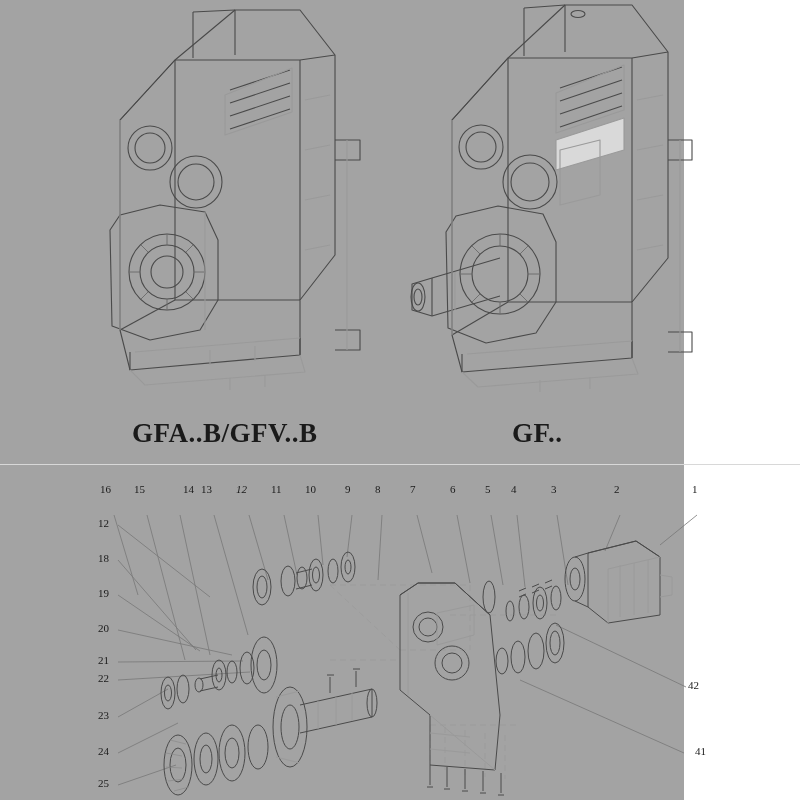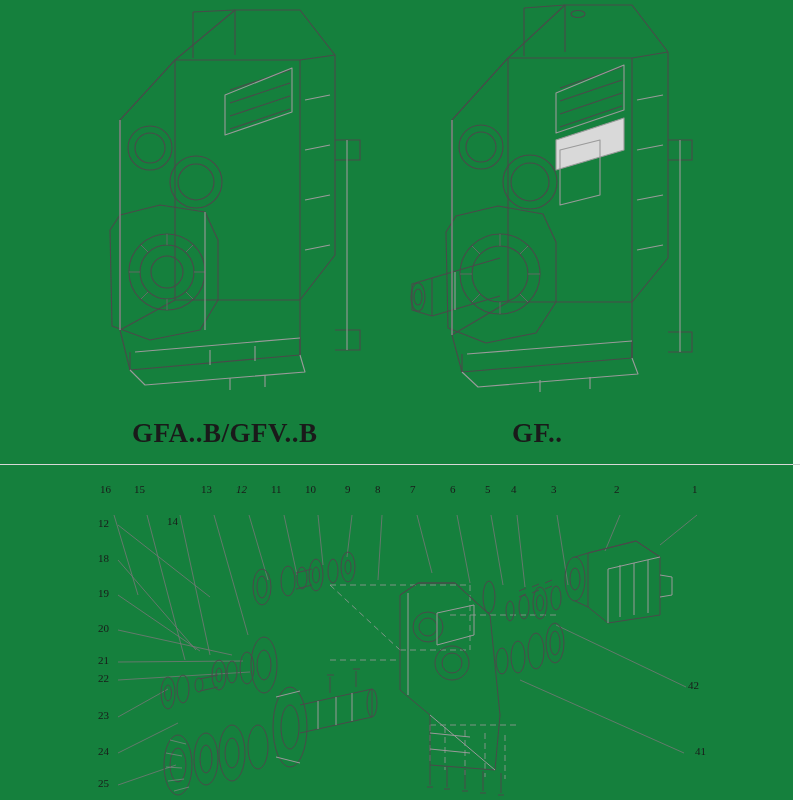--- a/index.html
+++ b/index.html
@@ -9,23 +9,23 @@
   }
   body {
     width: 800px;
     height: 800px;
     font-family: "Liberation Serif", serif;
     overflow: hidden;
     position: relative;
   }
   #page {
     position: relative;
-    width: 793px;
+    width: 684px;
     height: 800px;
-    background: #15803d;
+    background: #a3a3a3;
   }
   .section {
     position: absolute;
     left: 0;
     width: 800px;
   }
   #top-section { top: 0; height: 465px; }
   #bottom-section { top: 465px; height: 335px; }
 
   .divider {
@@ -395,21 +395,21 @@
           <path d="M483 306 L483 326"></path>
             <path d="M480 328 L486 328"></path>
           <path d="M501 308 L501 328"></path>
             <path d="M498 330 L504 330"></path>
         </g>
       </g>
     </svg>
 
     <div class="num" style="left:100px; top:18px;">16</div>
     <div class="num" style="left:134px; top:18px;">15</div>
-    <div class="num" style="left:167px; top:18px;margin-top:32px;">14</div>
+    <div class="num" style="left:183px; top:18px;">14</div>
     <div class="num" style="left:201px; top:18px;">13</div>
     <div class="num" style="left:236px; top:18px;font-style:italic;">12</div>
     <div class="num" style="left:271px; top:18px;">11</div>
     <div class="num" style="left:305px; top:18px;">10</div>
     <div class="num" style="left:345px; top:18px;">9</div>
     <div class="num" style="left:375px; top:18px;">8</div>
     <div class="num" style="left:410px; top:18px;">7</div>
     <div class="num" style="left:450px; top:18px;">6</div>
     <div class="num" style="left:485px; top:18px;">5</div>
     <div class="num" style="left:511px; top:18px;">4</div>

